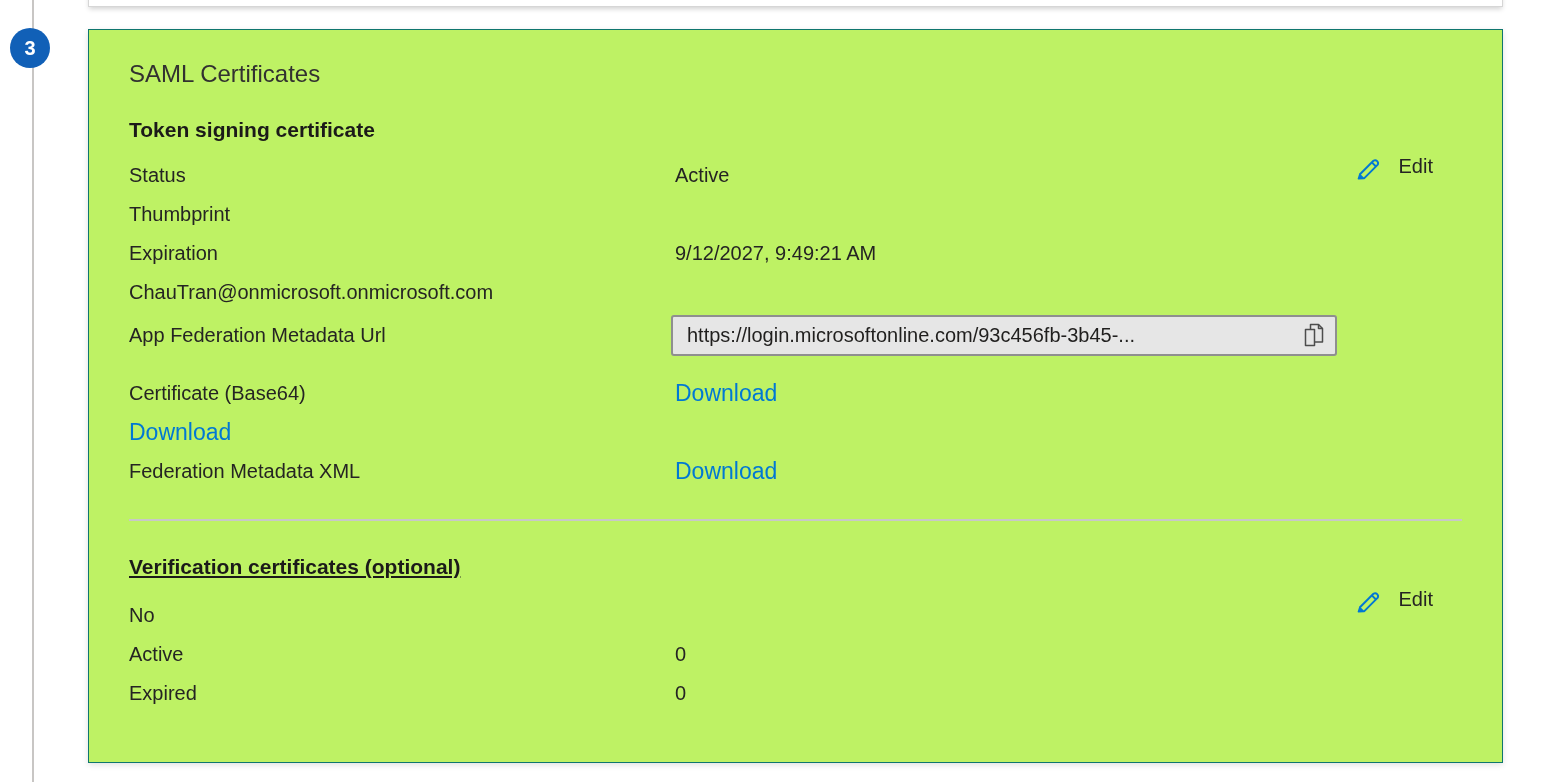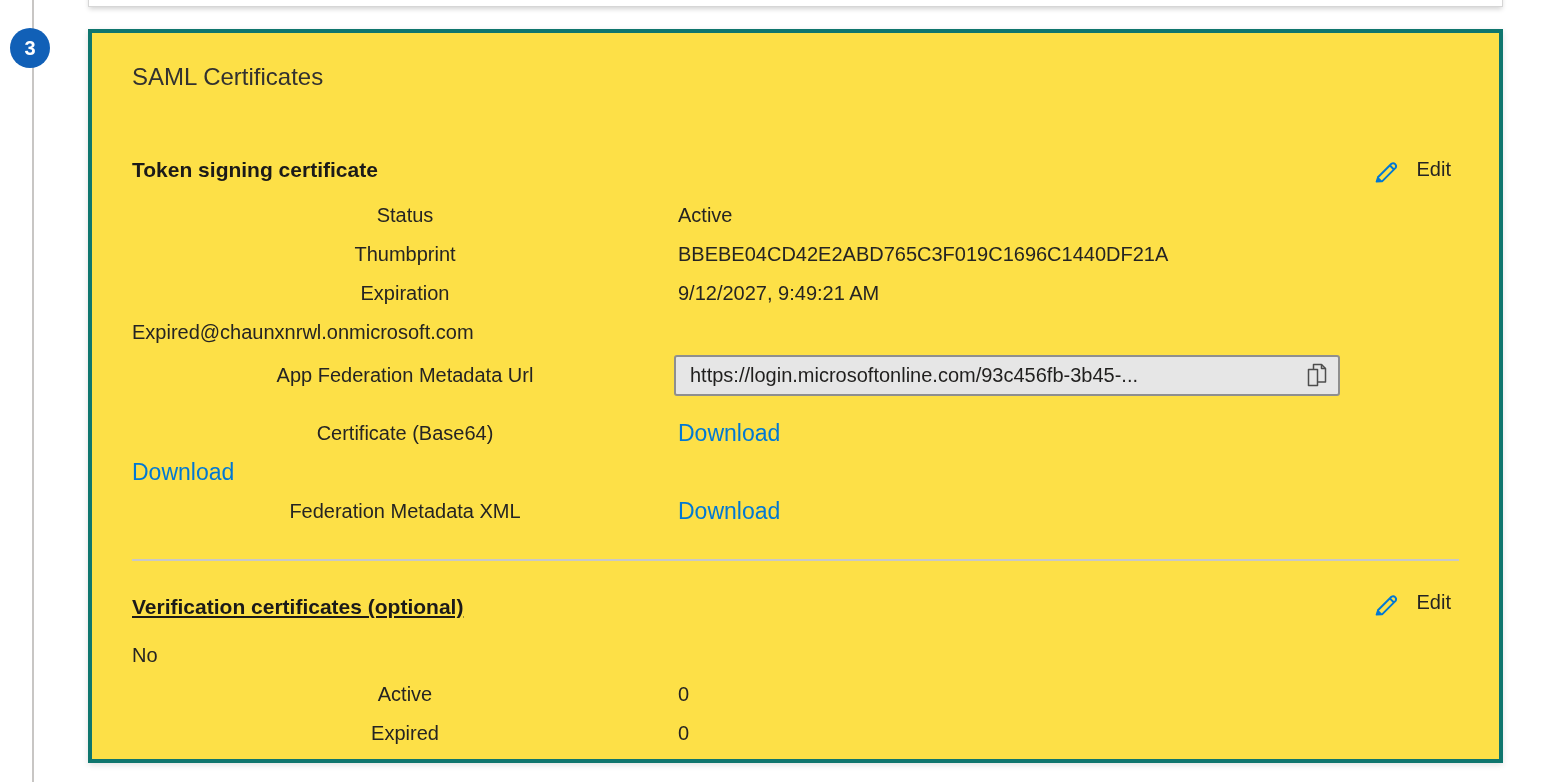--- a/index.html
+++ b/index.html
@@ -10,49 +10,49 @@
   .connector-line { position:absolute; left:32px; top:0; bottom:0; width:2px; background:#c8c6c4; z-index:0; }
   .step-badge { position:absolute; left:10px; top:28px; width:40px; height:40px; border-radius:50%;
     background:#1160b7; color:#fff; font-size:20px; font-weight:bold; display:flex;
     align-items:center; justify-content:center; z-index:2; }
 
   
   .prev-card-edge { position:absolute; left:88px; width:1415px; top:-8px; height:15px;
     background:#fff; border:1px solid #d6d6d6; box-shadow:0 3px 5px -1px rgba(0,0,0,.18); z-index:1; }
 
   
-  .card { position:absolute; left:88px; top:29px; width:1415px; height:734px; background:#fde047;
-    border:4px solid #0f766e; box-shadow:0 2px 6px rgba(0,0,0,.12); z-index:1;
+  .card { position:absolute; left:88px; top:29px; width:1415px; height:734px; background:#bef264;
+    border:1px solid #0f766e; box-shadow:0 2px 6px rgba(0,0,0,.12); z-index:1;
     padding:28px 40px 0 40px; }
 
   .card-title { font-size:24px; line-height:32px; color:#323130; font-weight:normal; }
 
   .section-heading { font-size:21px; line-height:28px; font-weight:bold; color:#1b1a19; }
-  .heading-token { margin-top:63px; }
+  .heading-token { margin-top:26px; }
   .heading-verification { margin-top:32px;text-decoration:underline; }
 
   .rows { margin-top:12px; }
   .rows-verification { margin-top:15px; }
-  .row { display:flex; align-items:center; height:39px; font-size:20px;text-align:center; }
+  .row { display:flex; align-items:center; height:39px; font-size:20px; }
   .row .label { width:546px; flex:0 0 546px; color:#252423; }
   .row .value { color:#252423; }
 
   .url-row { height:46px; }
   .url-box { margin-left:-4px; width:666px; height:41px; background:#e6e6e6;
     border:2px solid #8f8f8f; border-radius:3px; display:flex; align-items:center;
     justify-content:space-between; padding:0 10px 0 14px; cursor:pointer;gap:44px; }
   .url-text { font-size:20px; color:#201f1e; white-space:nowrap; overflow:hidden; }
   .copy-icon { display:flex; align-items:center; flex:0 0 auto; margin-left:8px; }
 
   .downloads { margin-top:16px; }
   a.download-link { color:#0078d4; text-decoration:none; font-size:23px; cursor:pointer; }
 
   .divider { margin-top:28px; height:2px; background:#c8c8c8; border:none; }
 
-  .edit-button { position:absolute; right:48px; display:flex; align-items:center; gap:13px;
+  .edit-button { position:absolute; right:69px; display:flex; align-items:center; gap:13px;
     height:40px; cursor:pointer; background:none; border:none; font-size:20px; color:#252423;
     font-family:inherit; }
   .edit-token { top:116px; }
   .edit-verification { top:549px; }
   .pencil-icon { display:flex; }
 </style>
 </head>
 <body>
 
 <div class="connector-line"></div>
@@ -78,28 +78,27 @@
 
   <div class="section-heading heading-token">Token signing certificate</div>
 
   <div class="rows">
     <div class="row">
       <div class="label">Status</div>
       <div class="value">Active</div>
     </div>
     <div class="row">
       <div class="label">Thumbprint</div>
-      <div class="value">BBEBE04CD42E2ABD765C3F019C1696C1440DF21A</div>
     </div>
     <div class="row">
       <div class="label">Expiration</div>
       <div class="value">9/12/2027, 9:49:21 AM</div>
     </div>
     <div class="row">
-      <div class="value">Expired@chaunxnrwl.onmicrosoft.com</div>
+      <div class="value">ChauTran@onmicrosoft.onmicrosoft.com</div>
     </div>
 
     <div class="row url-row">
       <div class="label">App Federation Metadata Url</div>
       <div class="value">
         <div class="url-box">
           <span class="url-text">https://login.microsoftonline.com/93c456fb-3b45-...</span>
           <span class="copy-icon">
             <svg width="23" height="26" viewBox="0 0 23 26">
               <path d="M8.5 2.5 h8 l4 4 v13.5 h-12 z" fill="#e6e6e6" stroke="#4d4d4d" stroke-width="1.5" stroke-linejoin="round"></path>

